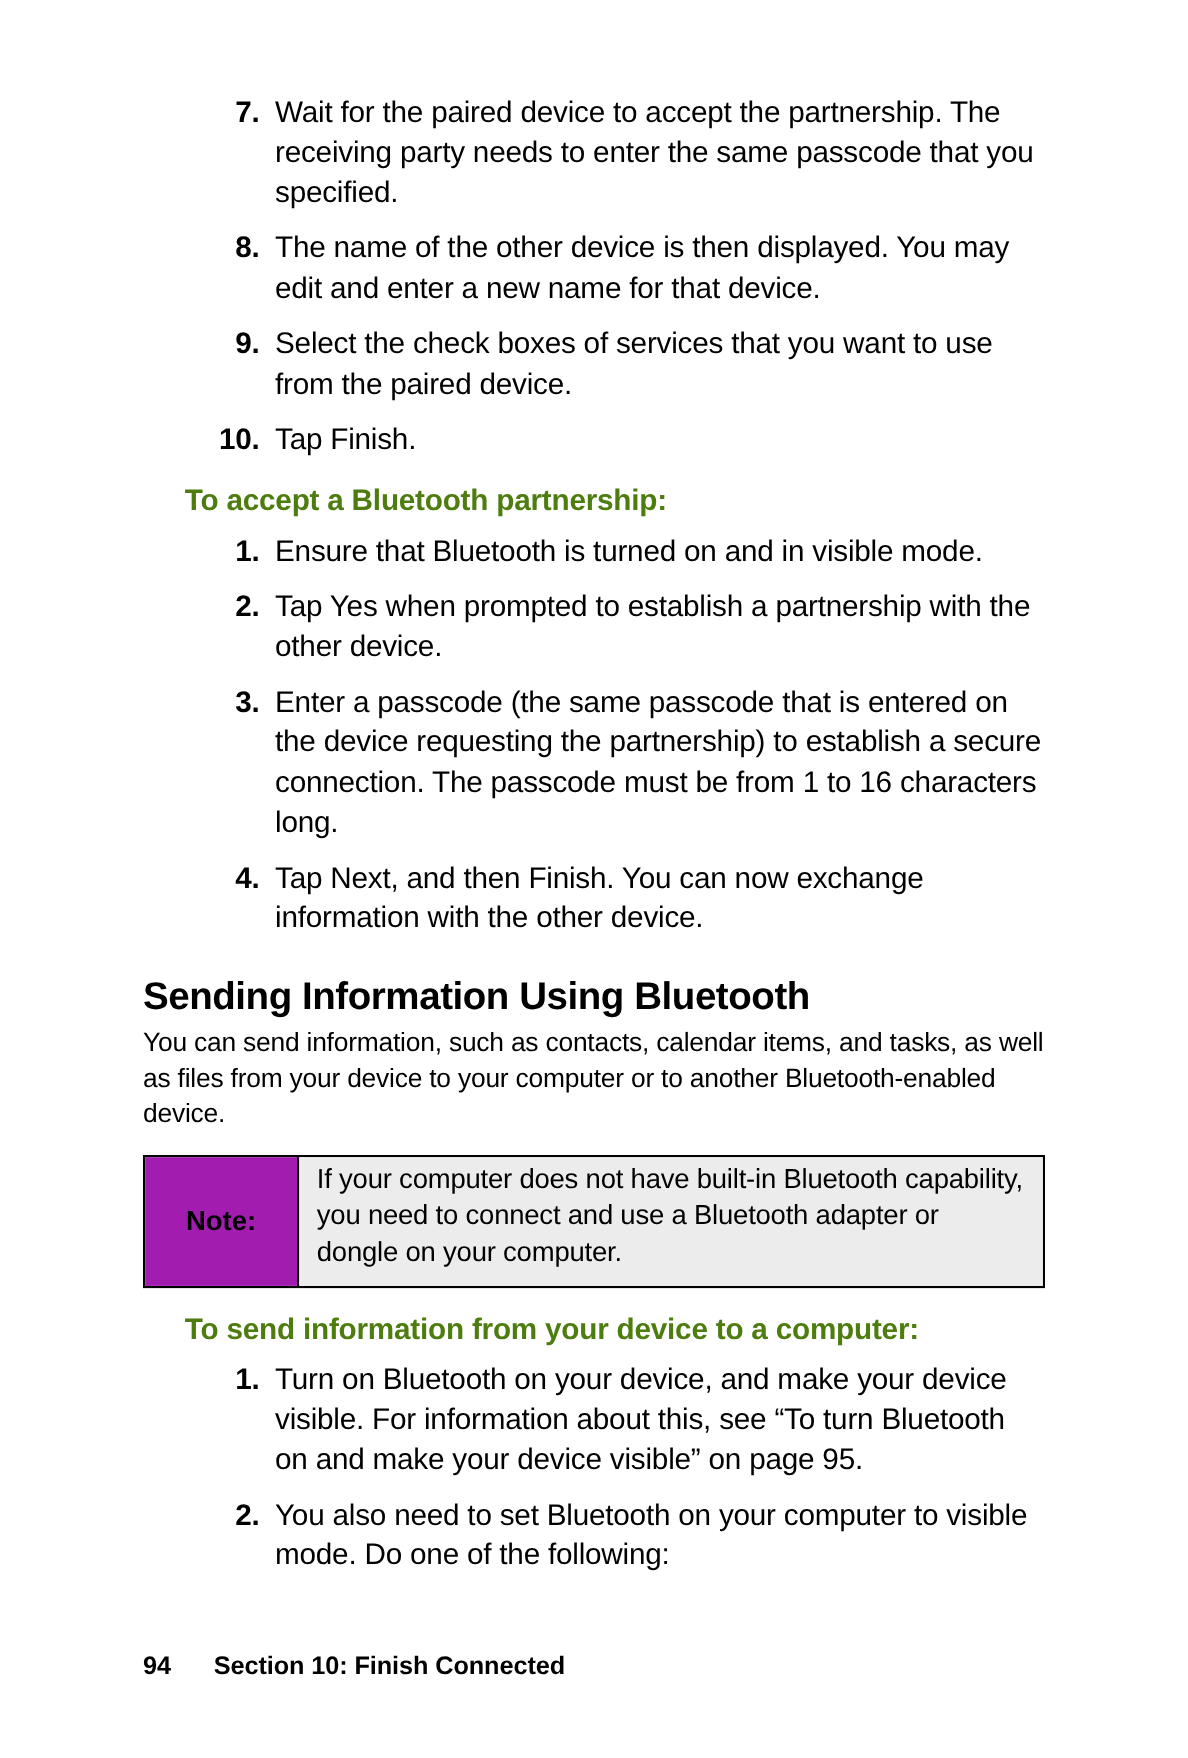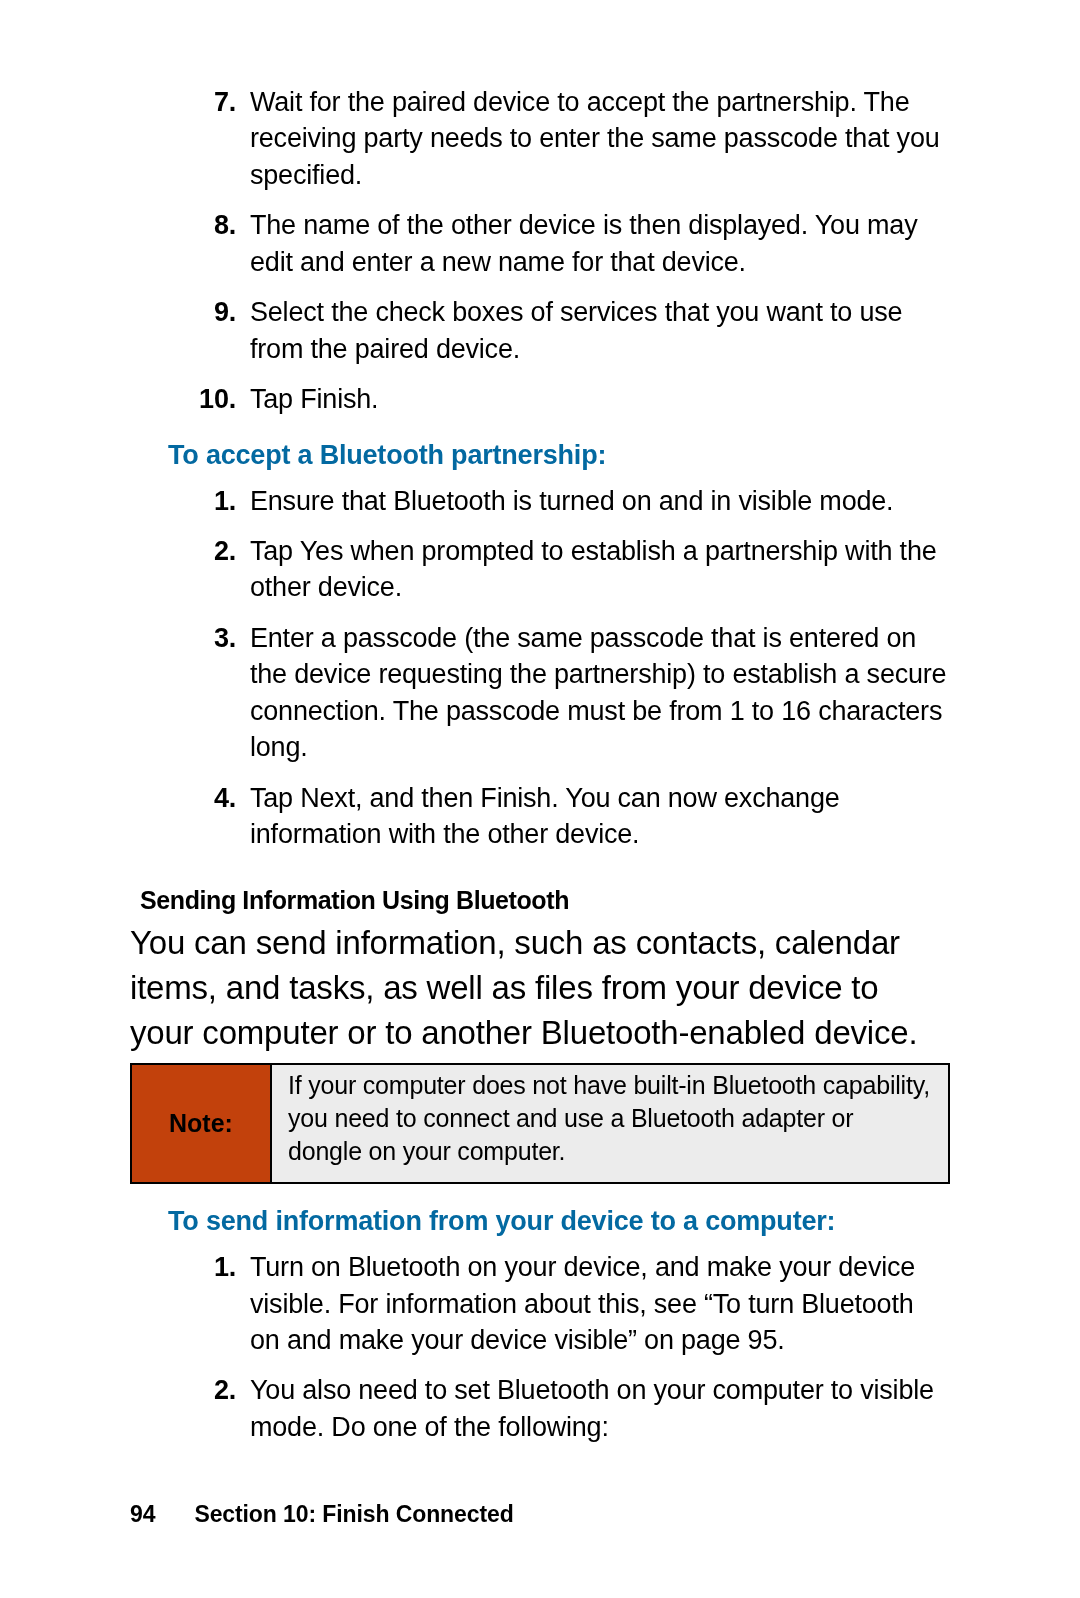--- a/index.html
+++ b/index.html
@@ -32,47 +32,47 @@
     font-weight: 700;
     text-align: right;
     padding-right: 14px;
     box-sizing: content-box;
   }
   .ol-item .txt { flex: 1 1 auto; }
   .ol-wrap { padding-left: 60px; }
   .subhead {
     font-size: 27px;
     font-weight: 700;
-    color: #0369a1;
+    color: #4d7c0f;
     margin: 22px 0 12px 0;
     padding-left: 38px;
     letter-spacing: -0.2px;
   }
   .h2 {
-    font-size: 25px;
+    font-size: 35px;
     font-weight: 700;
-    margin: 34px 0 6px 10px;
+    margin: 34px 0 6px 0;
     letter-spacing: -0.4px;
   }
   .para {
-    font-size: 33px;
+    font-size: 24px;
     line-height: 1.35;
-    margin: 0 0 8px 0;
+    margin: 0 0 20px 0;
     letter-spacing: -0.2px;
   }
   .b { font-weight: 400; }
 
   .note-box {
     display: flex;
     border: 2px solid #000000;
     margin: 8px 0 22px 0;
   }
   .note-label {
     flex: 0 0 140px;
-    background: #c2410c;
+    background: #a21caf;
     display: flex;
     align-items: center;
     justify-content: center;
     font-size: 25px;
     font-weight: 700;
     border-right: 2px solid #000000;
     box-sizing: border-box;
   }
   .note-body {
     flex: 1 1 auto;

